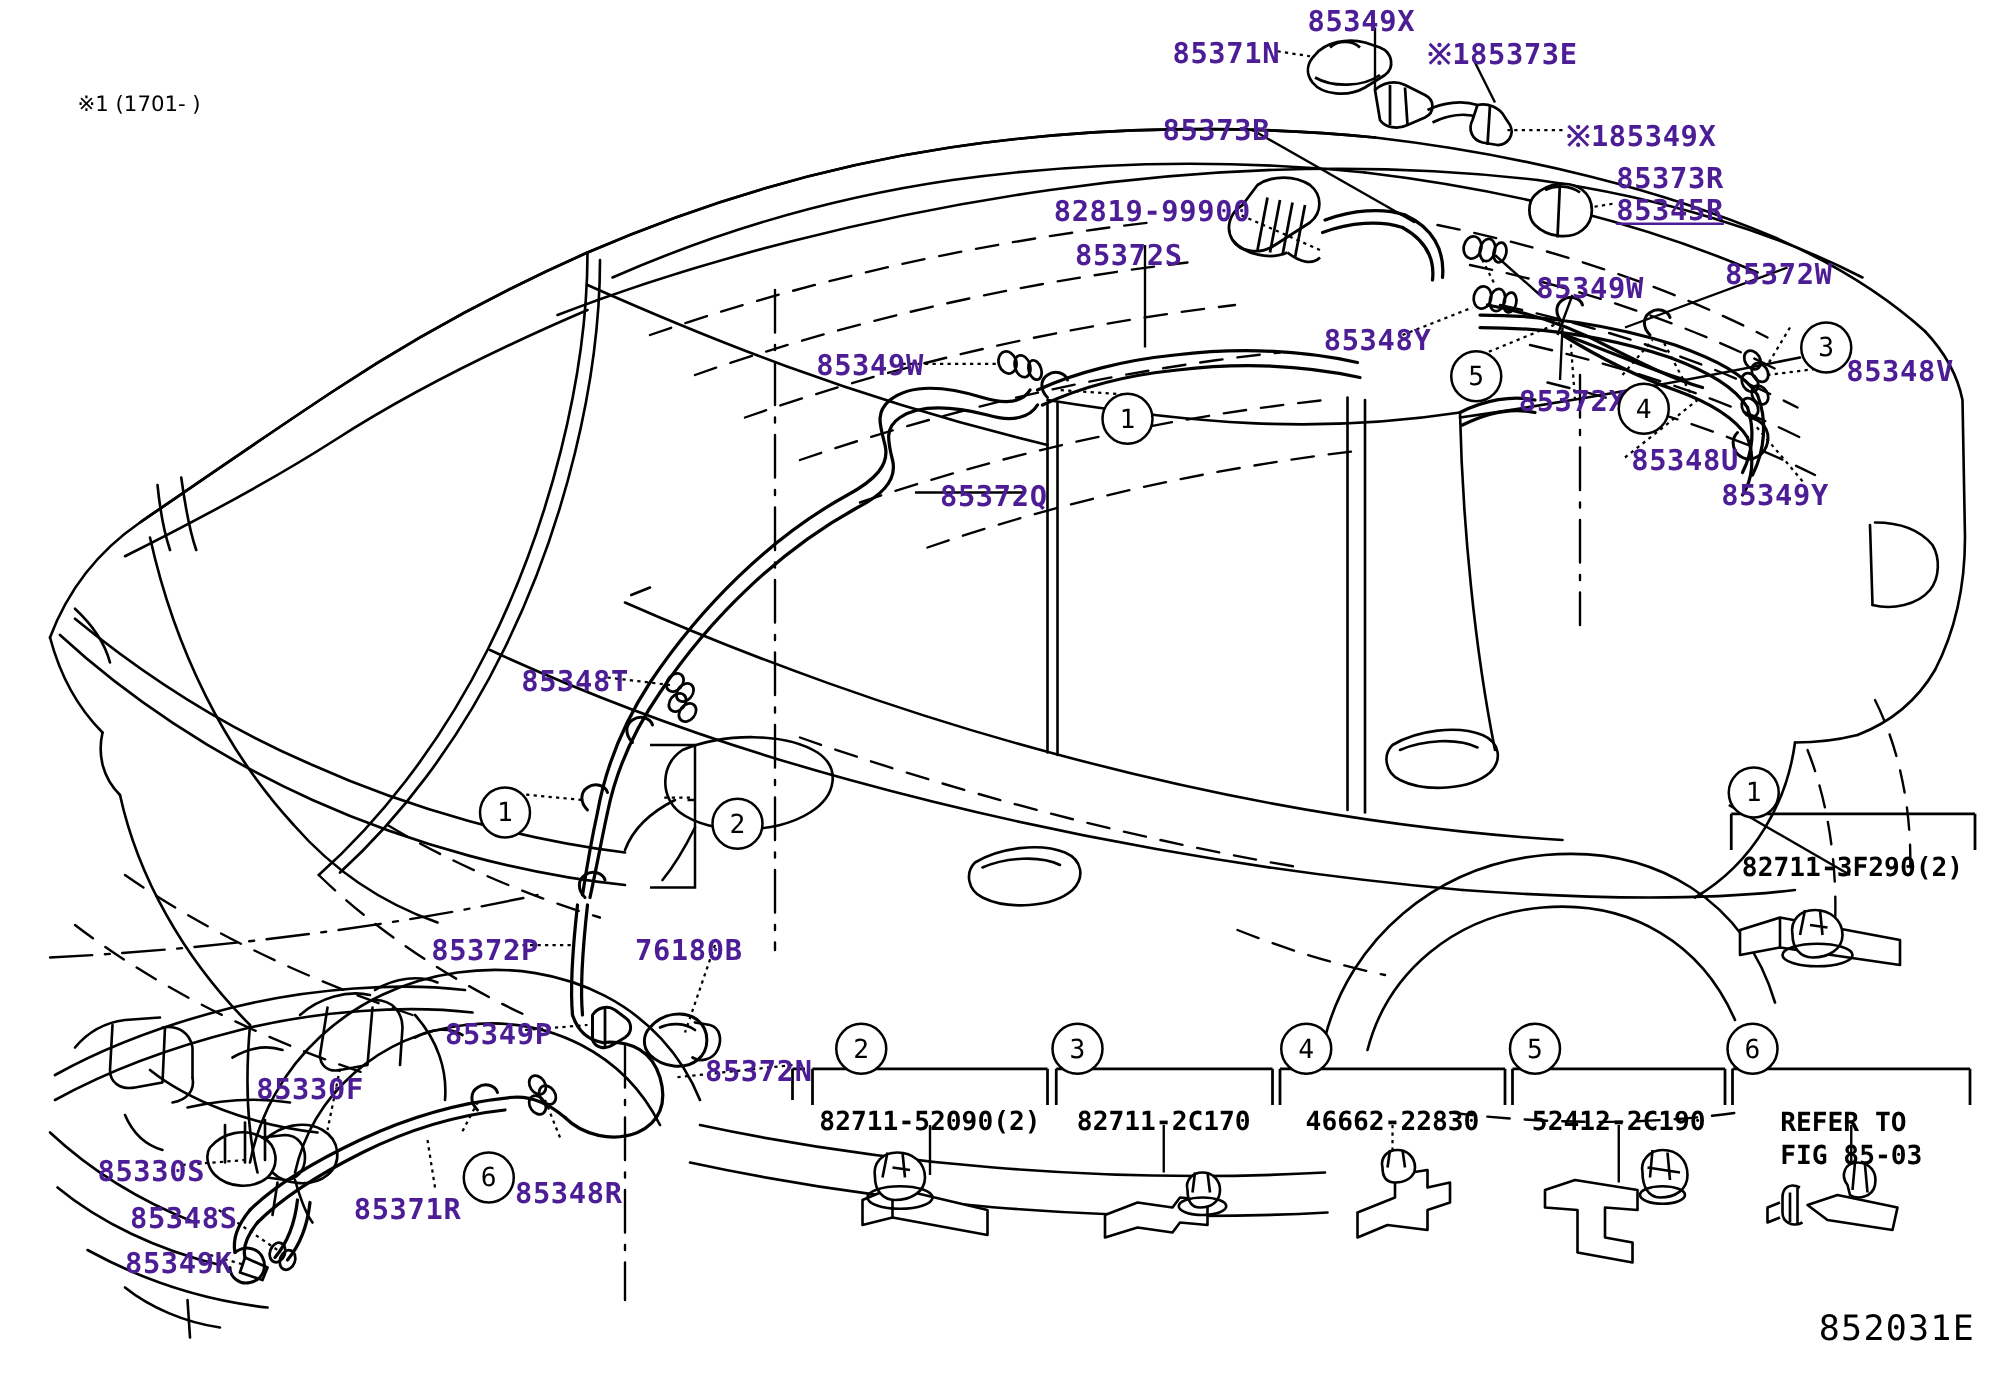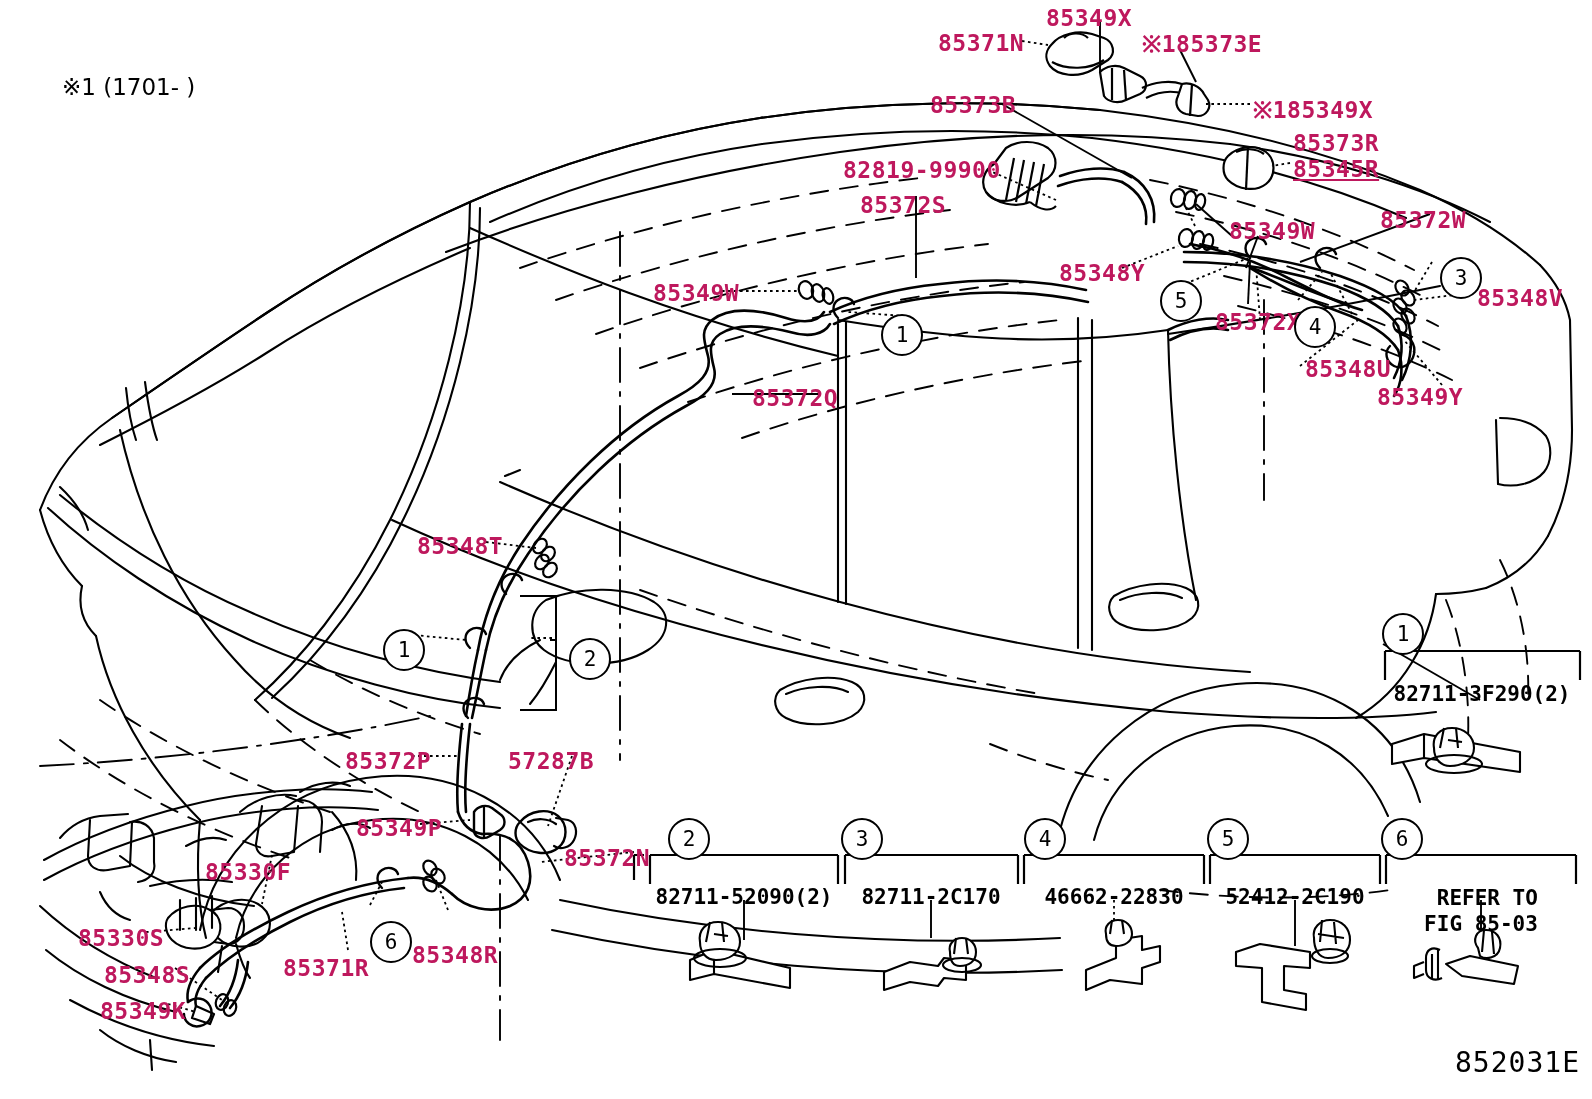--- a/index.html
+++ b/index.html
@@ -1,31 +1,31 @@
 <!DOCTYPE html>
 <html><head>
 <meta charset="utf-8">
 <style>
   html,body{margin:0;padding:0;background:#ffffff;}
   body{width:1592px;height:1099px;position:relative;overflow:hidden;
        font-family:"DejaVu Sans Mono","Liberation Mono",monospace;color:#000;}
   #stage{position:absolute;inset:0;}
   svg.layer{position:absolute;left:0;top:0;width:1592px;height:1099px;}
   .lbl{position:absolute;font-family:"DejaVu Sans Mono","Liberation Mono",monospace;
-       font-weight:bold;font-size:23px;letter-spacing:0.5px;white-space:nowrap;color:#be185d;
+       font-weight:bold;font-size:23px;letter-spacing:0.5px;white-space:nowrap;color:#4c1d95;
        line-height:1.05;}
   .note{position:absolute;font-family:"DejaVu Sans","Liberation Sans",sans-serif;
-        font-size:23px;white-space:nowrap;color:#000;font-weight:normal;}
+        font-size:17px;white-space:nowrap;color:#000;font-weight:normal;}
   .figid{position:absolute;font-family:"DejaVu Sans Mono","Liberation Mono",monospace;
          font-size:28px;letter-spacing:1px;color:#000;}
   .cnum{position:absolute;width:38px;height:38px;border:2.2px solid #000;border-radius:50%;
         display:flex;align-items:center;justify-content:center;
         font-family:"DejaVu Sans Mono","Liberation Mono",monospace;font-size:21px;background:#fff;}
   .legtxt{position:absolute;font-family:"DejaVu Sans Mono","Liberation Mono",monospace;
-          font-weight:bold;font-size:21px;white-space:nowrap;text-align:right;}
+          font-weight:bold;font-size:21px;white-space:nowrap;text-align:left;}
   .refline{line-height:1.25;}
 </style>
 </head>
 <body>
 
 <div id="stage">
 
   <svg class="layer" viewBox="0 0 1592 1099" xmlns="http://www.w3.org/2000/svg">
     <g fill="none" stroke="#000" stroke-width="2.1" stroke-linecap="round" stroke-linejoin="round">
 
@@ -489,21 +489,21 @@
       <div class="lbl" style="left: 1229px; top: 219px;">85349W</div>
       <div class="lbl" style="left: 1059px; top: 261px;">85348Y</div>
       <div class="lbl" style="left: 653px; top: 281px;">85349W</div>
       <div class="lbl" style="left: 1477px; top: 286px;">85348V</div>
       <div class="lbl" style="left: 1215px; top: 310px;">85372X</div>
       <div class="lbl" style="left: 1305px; top: 357px;">85348U</div>
       <div class="lbl" style="left: 1377px; top: 385px;">85349Y</div>
       <div class="lbl" style="left: 752px; top: 386px;">85372Q</div>
       <div class="lbl" style="left: 417px; top: 534px;">85348T</div>
       <div class="lbl" style="left: 345px; top: 749px;">85372P</div>
-      <div class="lbl" style="left: 508px; top: 749px;">57287B</div>
+      <div class="lbl" style="left: 508px; top: 749px;">76180B</div>
       <div class="lbl" style="left: 356px; top: 816px;">85349P</div>
       <div class="lbl" style="left: 564px; top: 846px;">85372N</div>
       <div class="lbl" style="left: 205px; top: 860px;">85330F</div>
       <div class="lbl" style="left: 412px; top: 915px; margin-top: 28px;">85348R</div>
       <div class="lbl" style="left: 78px; top: 926px;">85330S</div>
       <div class="lbl" style="left: 283px; top: 956px; text-align: center;">85371R</div>
       <div class="lbl" style="left: 104px; top: 963px;">85348S</div>
       <div class="lbl" style="left: 100px; top: 999px;">85349K</div>
     </div>
   <div id="circles">

